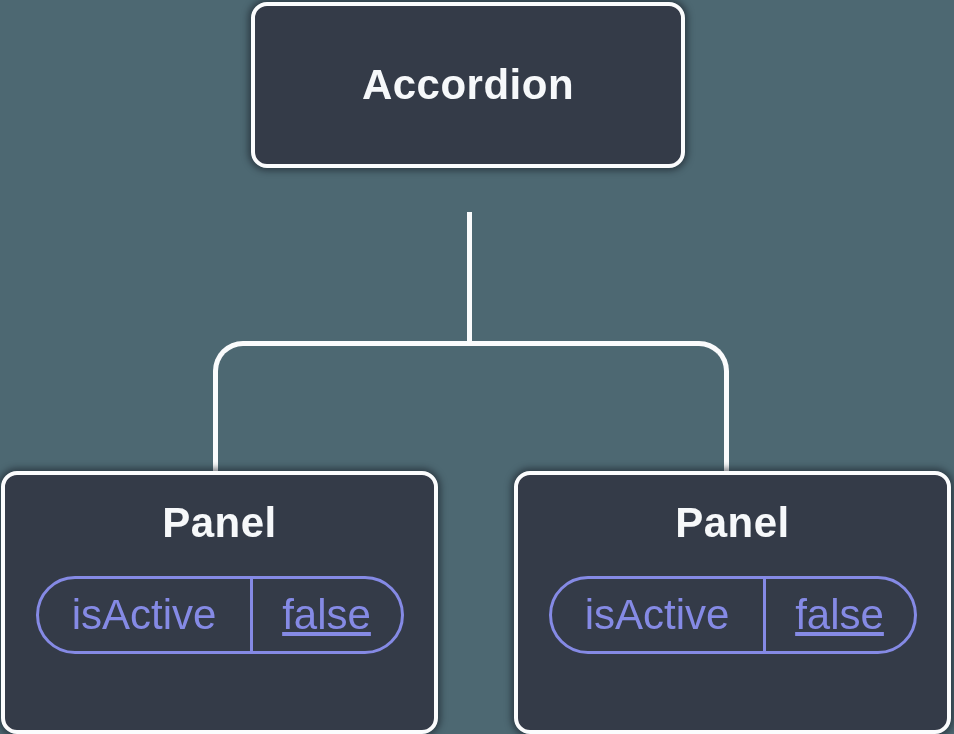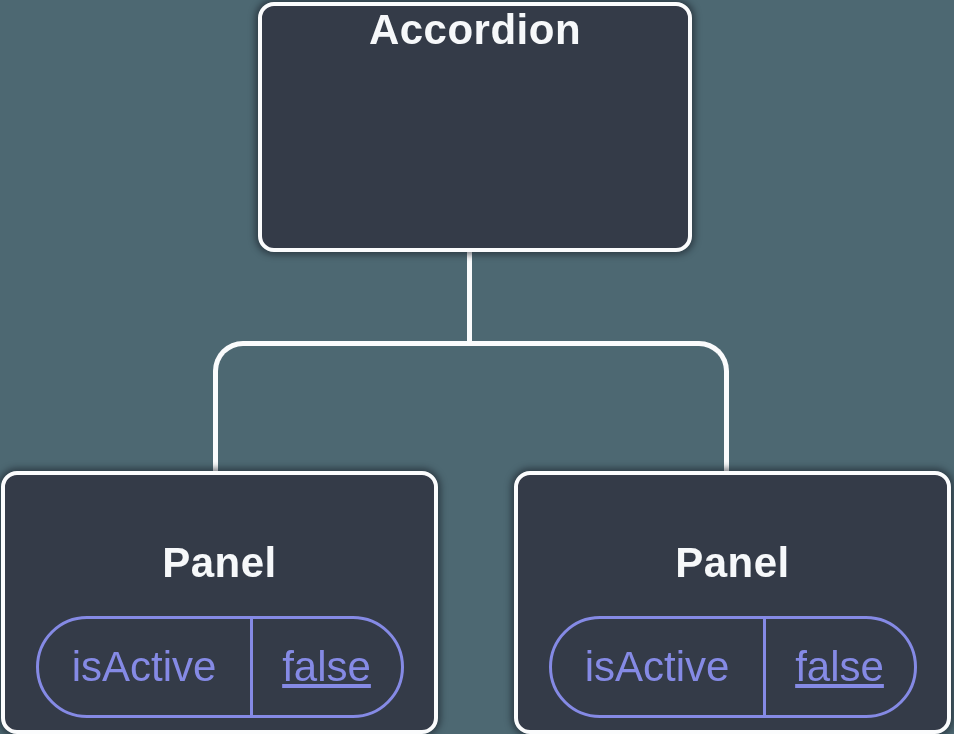--- a/index.html
+++ b/index.html
@@ -47,47 +47,47 @@
     box-shadow: 0 0 6px 3px rgba(22, 27, 36, 0.55);
   }
   .node-title {
     color: #F6F8FA;
     font-size: 42px;
     font-weight: 600;
     letter-spacing: 0.5px;
     text-align: center;
   }
   #accordion-node {
-    left: 258px;
+    left: 251px;
     top: 2px;
     width: 434px;
-    height: 250px;
+    height: 166px;
     display: flex;
-    align-items: flex-start;
+    align-items: center;
     justify-content: center;
   }
   .panel-node {
     top: 471px;
     width: 437px;
     height: 263px;
     display: flex;
     flex-direction: column;
     align-items: center;
   }
   #panel-node-1 { left: 1px; }
   #panel-node-2 { left: 514px; }
   .panel-node .node-title {
-    margin-top: 64px;
+    margin-top: 24px;
   }
 
   
   .state-pill {
     margin-top: 29px;
     width: 368px;
-    height: 102px;
+    height: 78px;
     box-sizing: border-box;
     border: 3px solid #858AE5;
     border-radius: 60px;
     display: flex;
     overflow: hidden;
   }
   .pill-cell {
     display: flex;
     align-items: center;
     justify-content: center;

